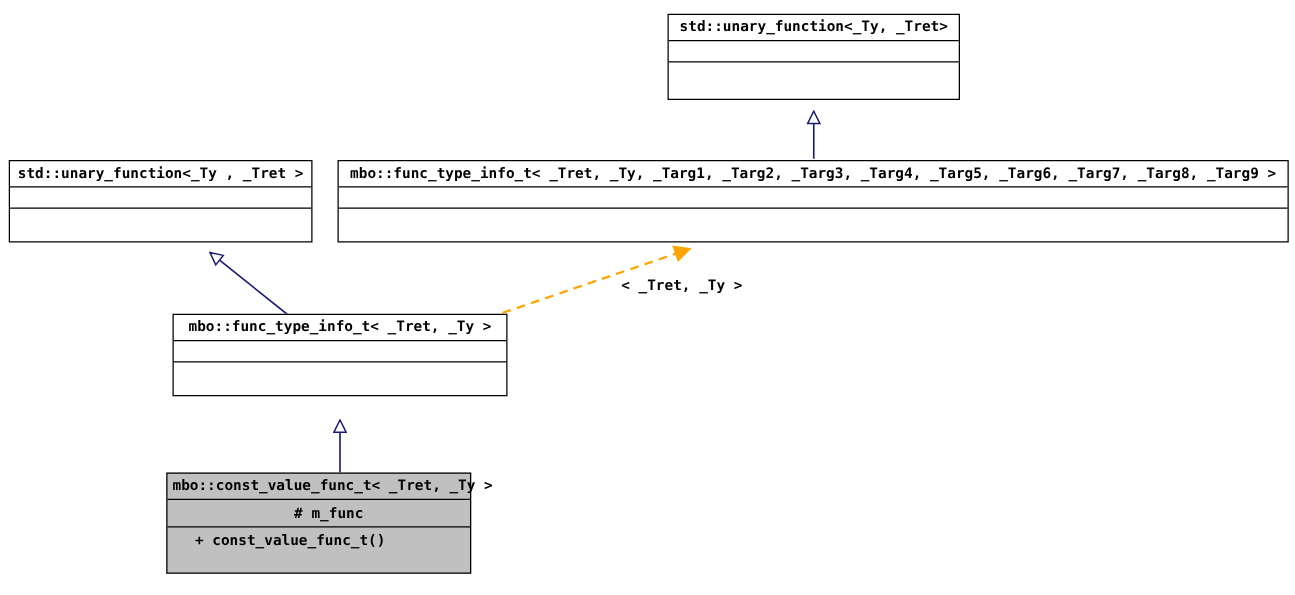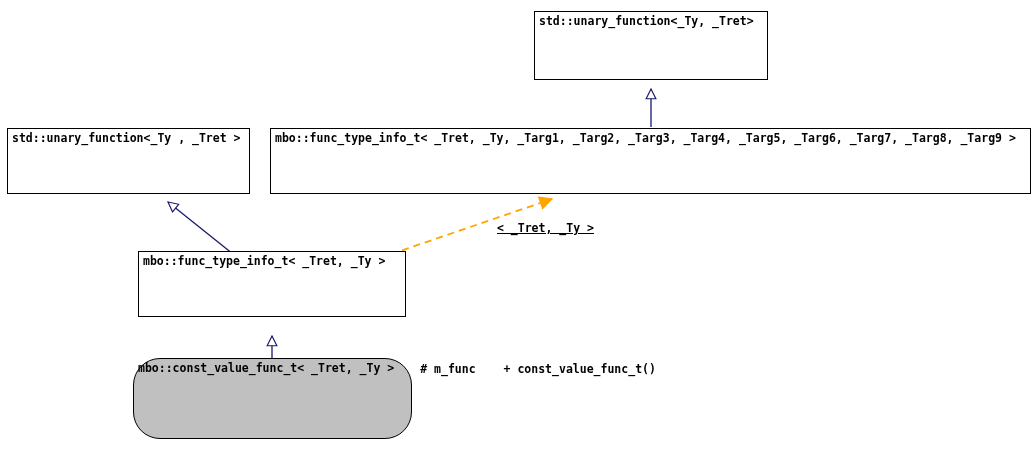--- a/index.html
+++ b/index.html
@@ -15,21 +15,21 @@
     font-family: "DejaVu Sans Mono", "Liberation Mono", monospace;
     overflow: hidden;
   }
   
   .uml-class {
     position: absolute;
     box-sizing: border-box;
     border: 1px solid #000000;
     background: #ffffff;
     display: flex;
-    flex-direction: row;
+    flex-direction: column;
   }
   .uml-class.filled {
     background: #c0c0c0;
   }
   .uml-title {
     box-sizing: border-box;
     text-align: center;
     font-size: 11.5px;
     font-weight: bold;
     line-height: 13px;
@@ -64,21 +64,20 @@
     height: 476px;
     pointer-events: none;
   }
   .edge-label {
     position: absolute;
     font-family: "DejaVu Sans Mono", "Liberation Mono", monospace;
     font-size: 11.5px;
     font-weight: bold;
     color: #000000;
     white-space: nowrap;
-    text-decoration: underline;
   }
 </style>
 </head>
 <body>
 
 <div id="diagram">
 
   <svg id="edges" viewBox="0 0 1036 476" width="1036" height="476" xmlns="http://www.w3.org/2000/svg">
     <defs>
       <marker id="hollow-tri" viewBox="0 0 12 12" refX="11" refY="6" markerWidth="9" markerHeight="9" orient="auto-start-reverse">
@@ -133,21 +132,21 @@
   </div>
 
   <div class="uml-class" style="left:138px; top:251px; width:268px; height:66px;">
     <div class="uml-title">mbo::func_type_info_t&lt; _Tret, _Ty &gt;</div>
     <div class="uml-sep"></div>
     <div class="uml-attrs empty"></div>
     <div class="uml-sep"></div>
     <div class="uml-ops empty"></div>
   </div>
 
-  <div class="uml-class filled" style="left:133px; top:358px; width:279px; height:81px;border-radius:27px;">
+  <div class="uml-class filled" style="left:133px; top:378px; width:244px; height:81px;">
     <div class="uml-title">mbo::const_value_func_t&lt; _Tret, _Ty &gt;</div>
     <div class="uml-sep"></div>
     <div class="uml-attrs centered">
       <span class="row"># m_func</span>
     </div>
     <div class="uml-sep"></div>
     <div class="uml-ops centered">
       <span class="row">+ const_value_func_t()</span>
     </div>
   </div>

